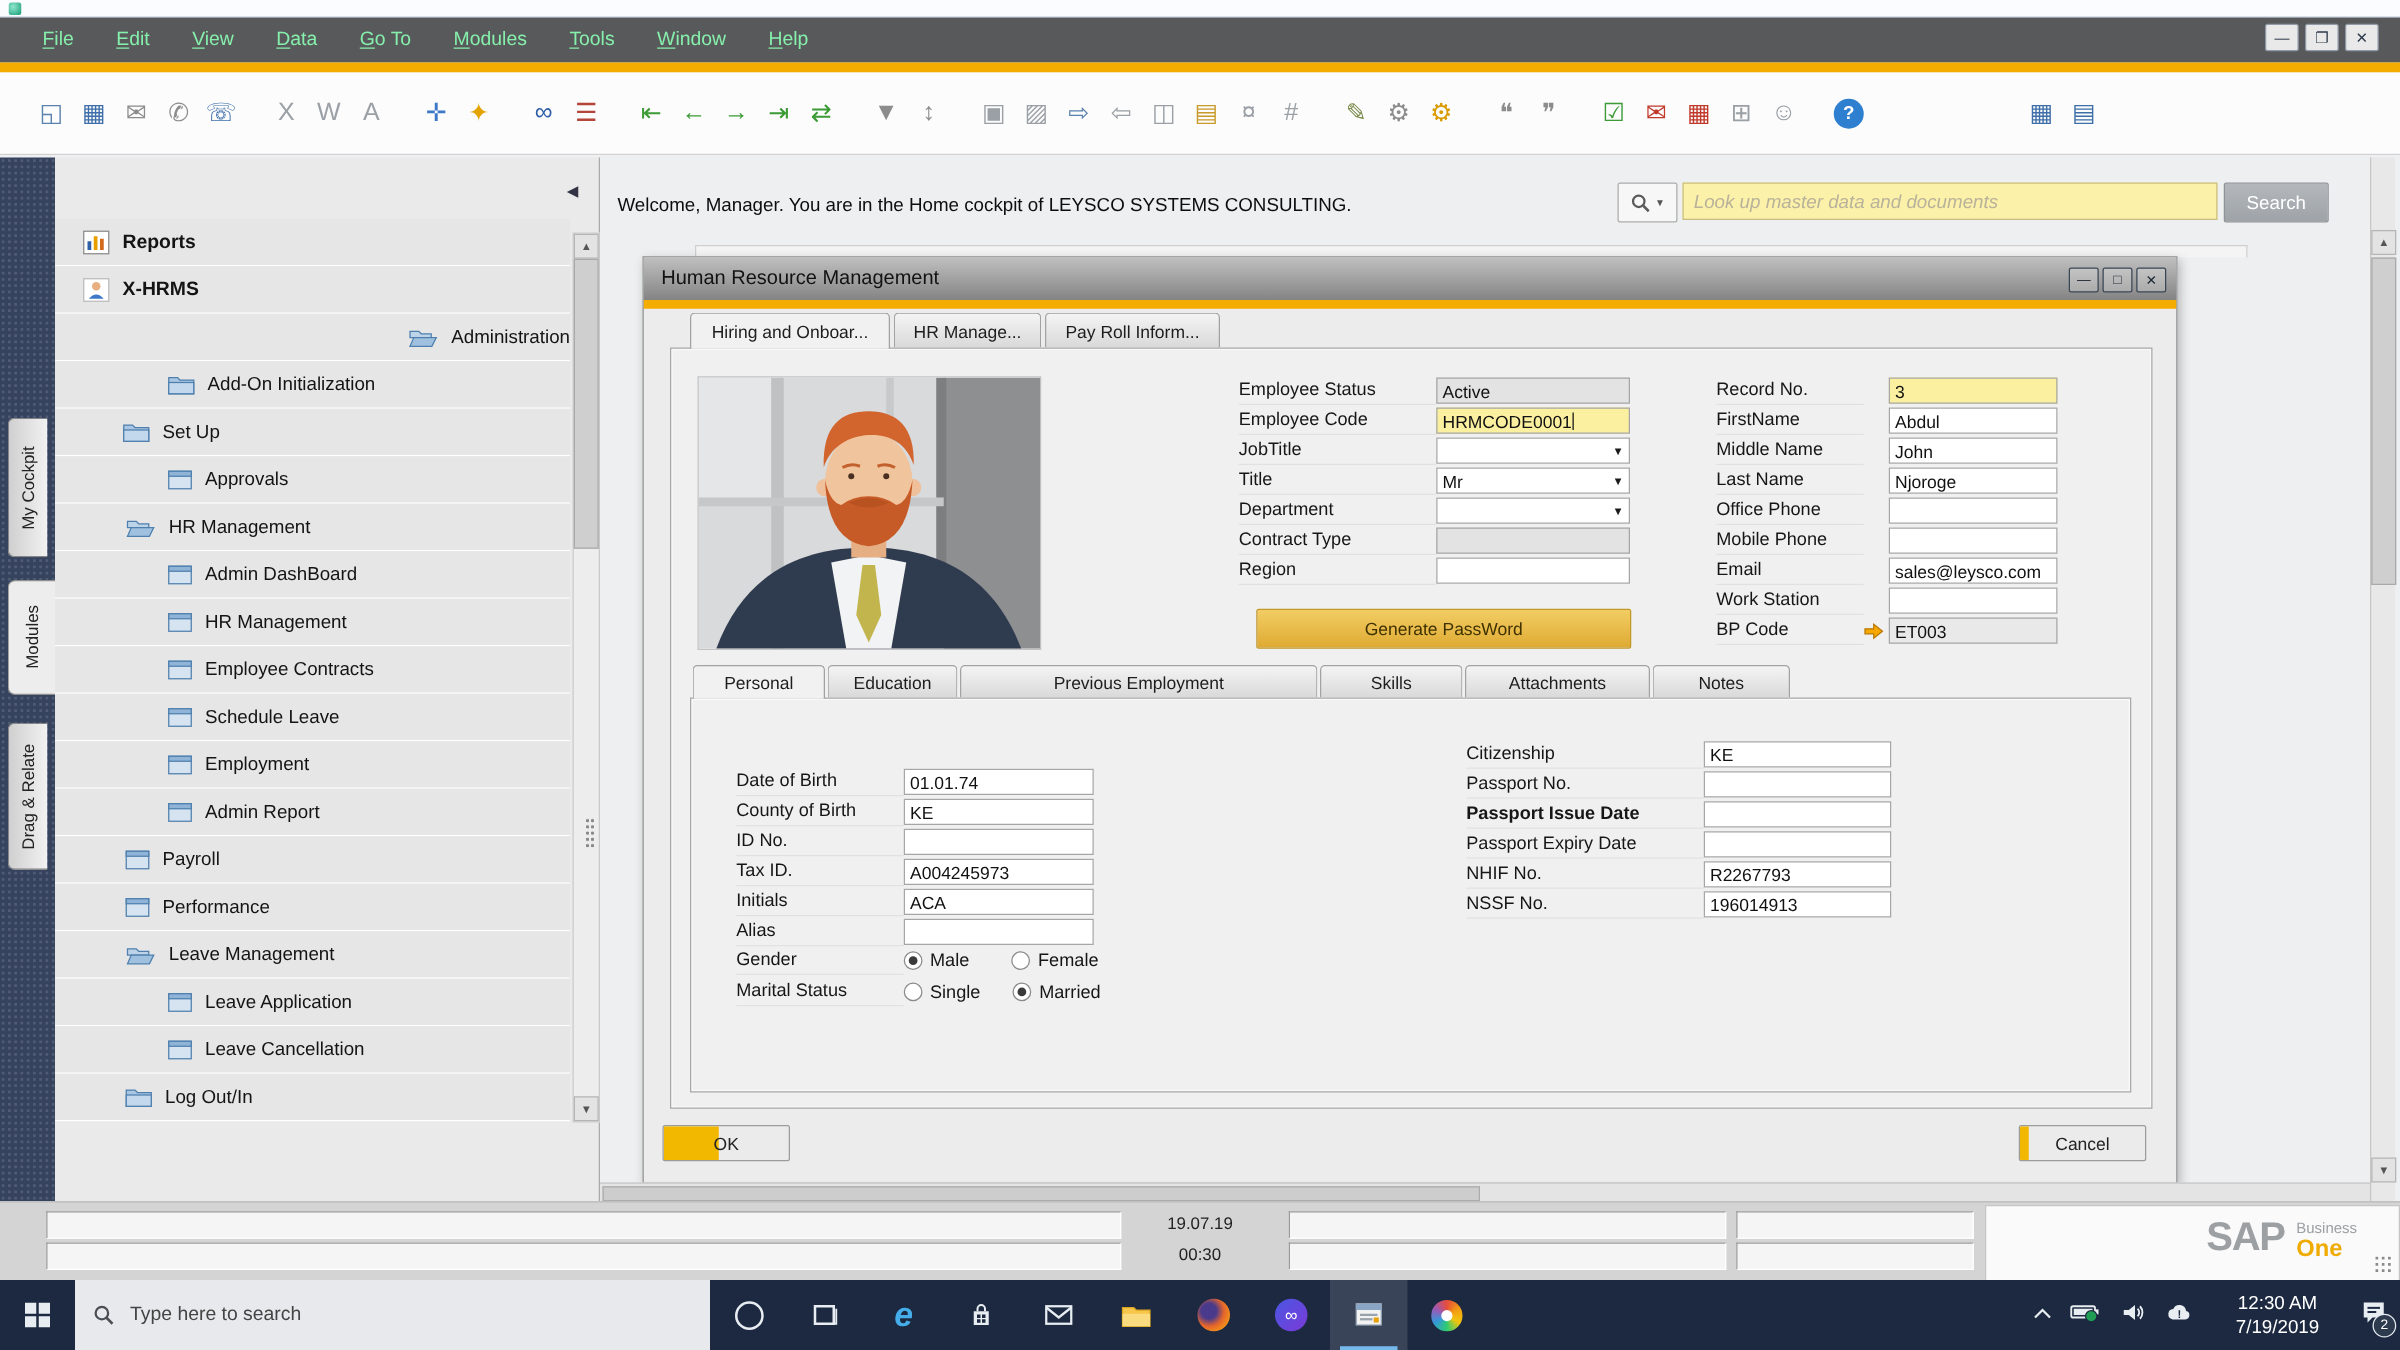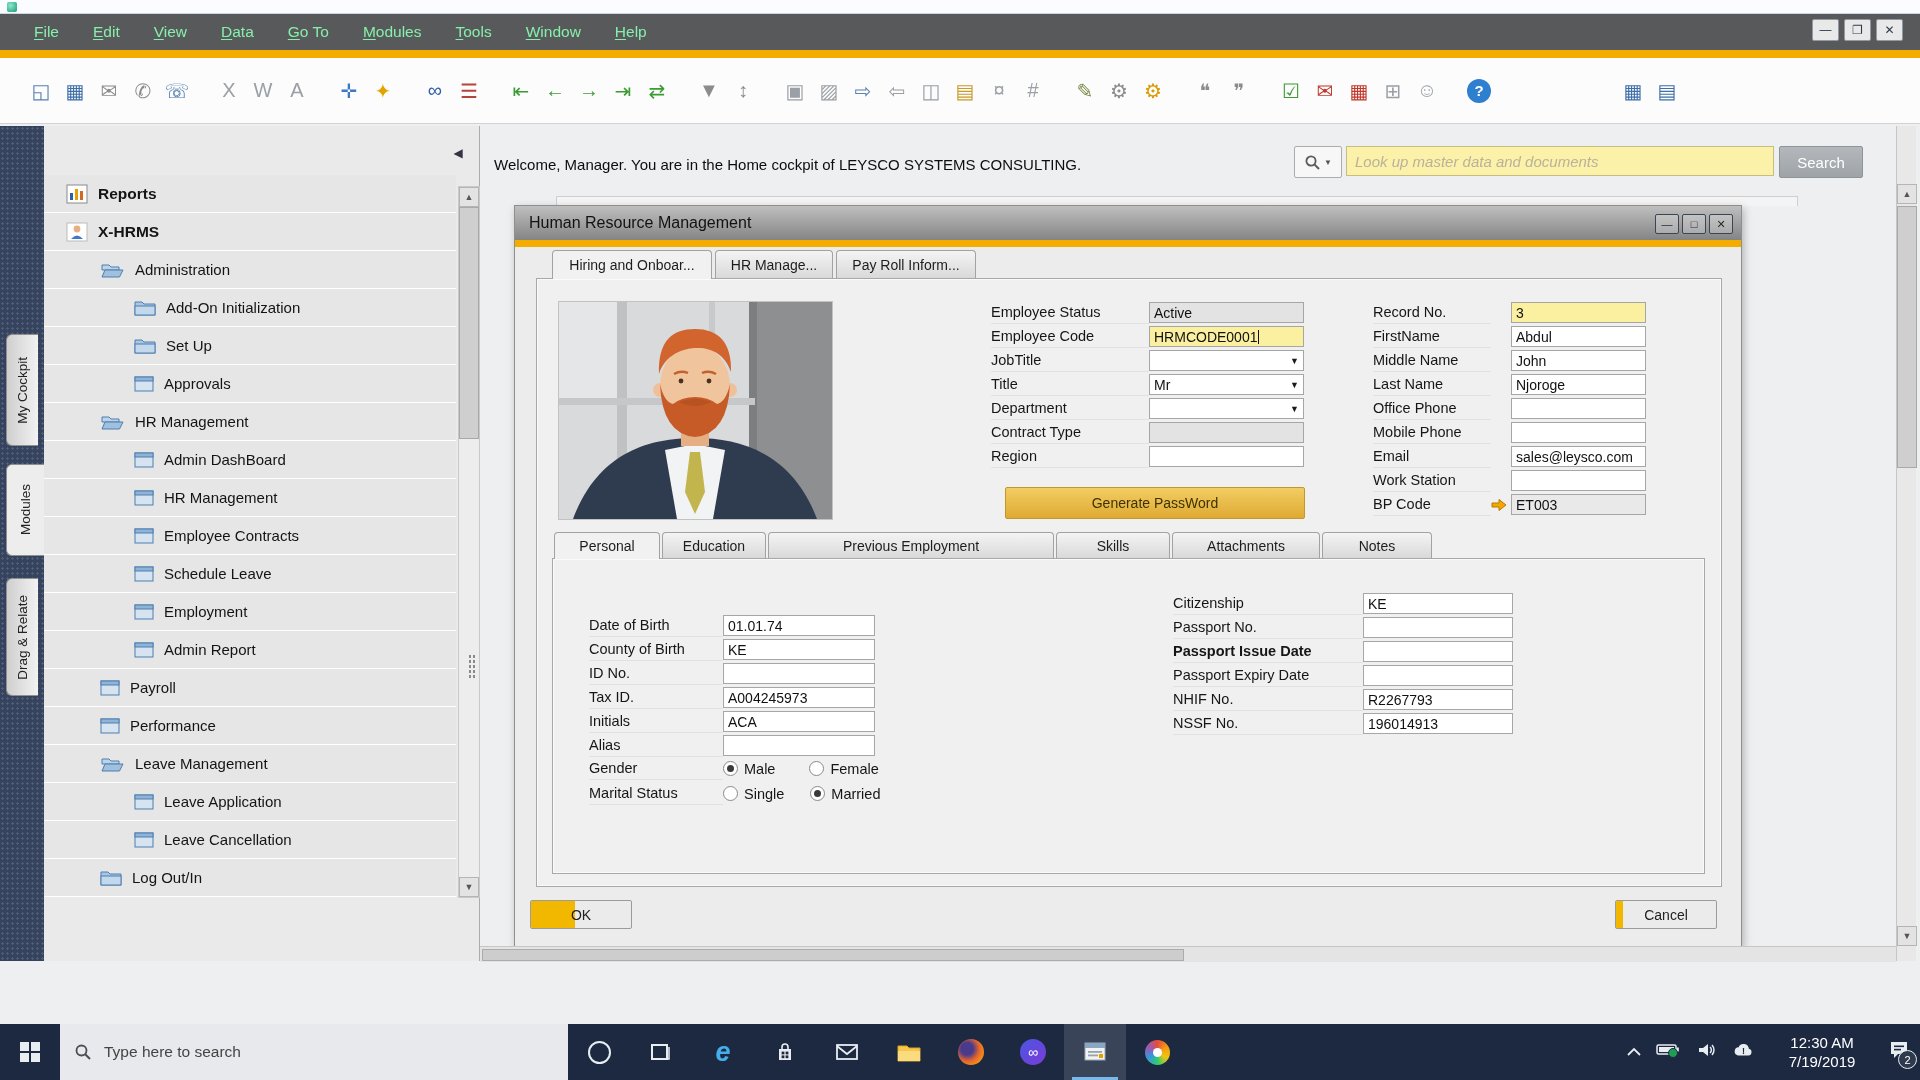--- a/index.html
+++ b/index.html
@@ -252,39 +252,39 @@
         <div class="tree-row" style="padding-left: 22px;">
           <span class="tree-ic">
             <svg width="22" height="20" viewBox="0 0 22 20">
               <rect x="1" y="1" width="20" height="18" fill="#fff" stroke="#bbb"></rect>
               <circle cx="11" cy="7" r="3.4" fill="#E8B080"></circle>
               <path d="M5 17 q6 -7 12 0 z" fill="#3E79C8"></path>
             </svg>
           </span>
           <span class="lbl bold">X-HRMS</span>
         </div>
-        <div class="tree-row" style="padding-left: 56px;">
+        <div class="tree-row" style="padding-left: 56px; justify-content: flex-end;">
           <span class="tree-ic">
             <svg width="25" height="18" viewBox="0 0 25 18">
               <path d="M2 4 h7 l2 2 h8 v3 h-17 z" fill="#BDD3E8" stroke="#4E7FAE"></path>
               <path d="M5 9 h18 l-3.5 7 h-17.5 z" fill="#9FC0DE" stroke="#4E7FAE"></path>
             </svg>
           </span>
           <span class="lbl">Administration</span>
         </div>
         <div class="tree-row" style="padding-left: 90px;">
           <span class="tree-ic">
             <svg width="22" height="17" viewBox="0 0 22 17">
               <path d="M1 3 h7 l2 2 h11 v11 h-20 z" fill="#A9C7E2" stroke="#4E7FAE"></path>
               <rect x="1" y="7" width="20" height="9" fill="#C3D8EC" stroke="#4E7FAE"></rect>
             </svg>
           </span>
           <span class="lbl">Add-On Initialization</span>
         </div>
-        <div class="tree-row" style="padding-left: 90px;">
+        <div class="tree-row" style="padding-left: 54px;">
           <span class="tree-ic">
             <svg width="22" height="17" viewBox="0 0 22 17">
               <path d="M1 3 h7 l2 2 h11 v11 h-20 z" fill="#A9C7E2" stroke="#4E7FAE"></path>
               <rect x="1" y="7" width="20" height="9" fill="#C3D8EC" stroke="#4E7FAE"></rect>
             </svg>
           </span>
           <span class="lbl">Set Up</span>
         </div>
         <div class="tree-row" style="padding-left: 90px;">
           <span class="tree-ic">
@@ -663,20 +663,36 @@
       <div class="thumb"></div>
     </div>
   </div>
 
   <div class="abs vscroll">
     <div class="sb-btn" style="top:58px">▲</div>
     <div class="sb-thumb" style="top:80px;height:260px"></div>
     <div class="sb-btn" style="top:800px">▼</div>
   </div>
 
+  <div class="abs statusbar">
+    <div class="sb-field" style="left:37px;top:7px;width:858px"></div>
+    <div class="sb-field" style="left:37px;top:32px;width:858px"></div>
+    <div class="sb-text" style="left:895px;top:9px">19.07.19</div>
+    <div class="sb-text" style="left:895px;top:34px">00:30</div>
+    <div class="sb-field" style="left:1031px;top:7px;width:348px"></div>
+    <div class="sb-field" style="left:1031px;top:32px;width:348px"></div>
+    <div class="sb-field" style="left:1389px;top:7px;width:188px"></div>
+    <div class="sb-field" style="left:1389px;top:32px;width:188px"></div>
+    <div class="logo-panel">
+      <div class="sap-word">SAP</div>
+      <div class="sap-biz">Business</div>
+      <div class="sap-one">One</div>
+      <div class="grip"></div>
+    </div>
+  </div>
 
   <div class="abs taskbar">
     <div class="tb-slot">
       <svg width="20" height="20" viewBox="0 0 20 20">
         <rect x="0" y="0" width="9" height="9" fill="#E8EDF2"></rect>
           <rect x="11" y="0" width="9" height="9" fill="#E8EDF2"></rect>
         <rect x="0" y="11" width="9" height="9" fill="#E8EDF2"></rect>
           <rect x="11" y="11" width="9" height="9" fill="#E8EDF2"></rect>
       </svg>
     </div>

